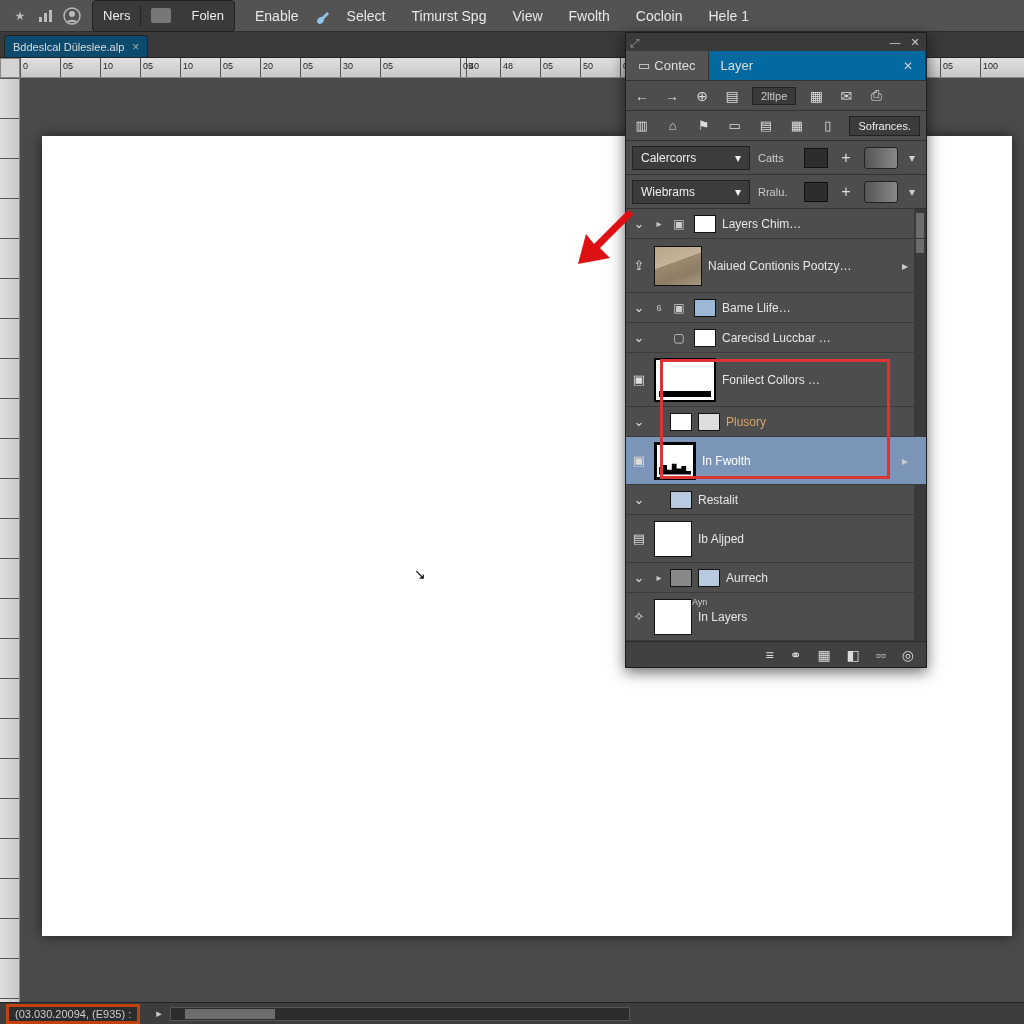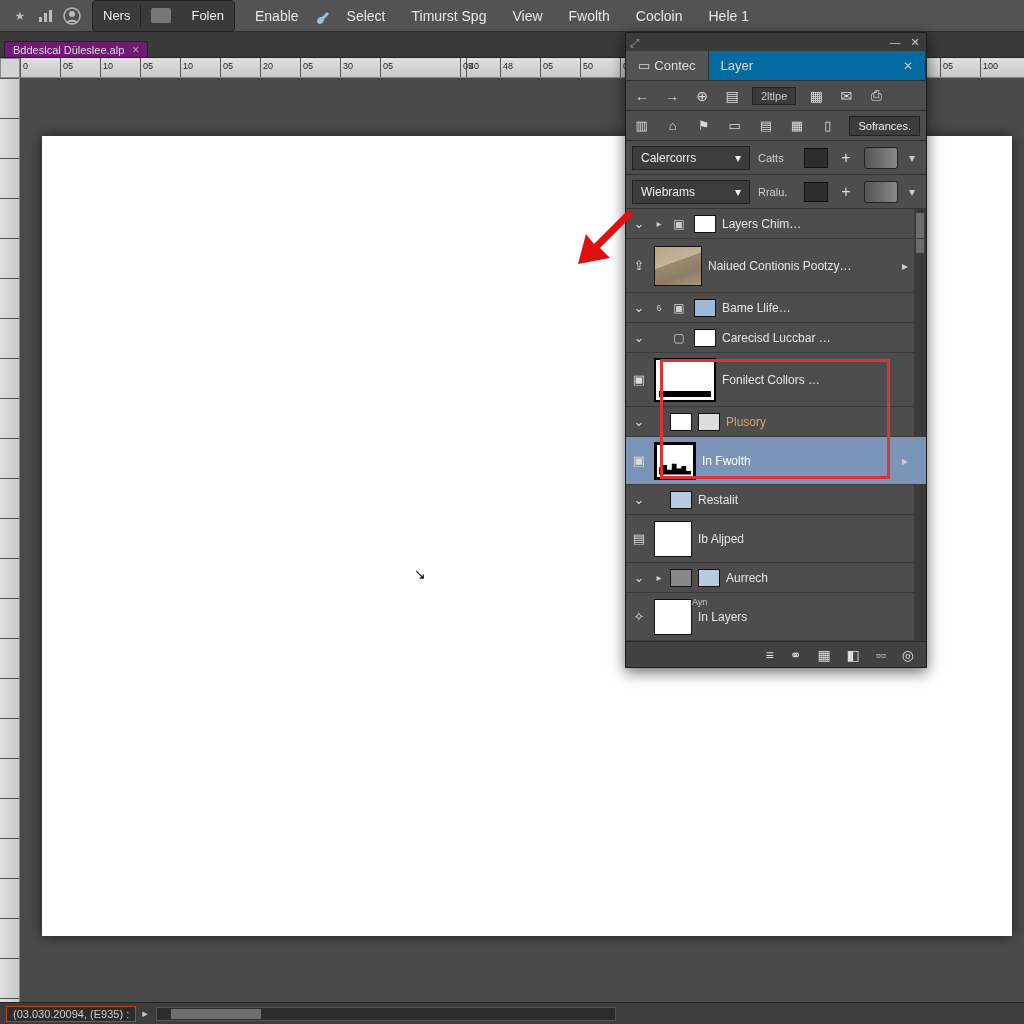--- a/index.html
+++ b/index.html
@@ -10,37 +10,37 @@
   .menubar .icon-btn { width:24px; height:24px; display:flex; align-items:center; justify-content:center; color:#bbb; cursor:pointer; }
   .menubar .pill-group { display:flex; align-items:center; background:#3a3a3a; border:1px solid #222; border-radius:4px; height:32px; margin:0 6px; }
   .menubar .pill-group span { padding:0 10px; font-size:13px; color:#eee; border-right:1px solid #222; line-height:22px; }
   .menubar .pill-group span:last-child { border-right:none; }
   .menubar .pill-group .mini-ico { width:18px; height:14px; background:#777; margin:0 6px; border-radius:2px; }
   .menubar .menu-item { padding:0 12px; font-size:14px; line-height:32px; cursor:pointer; color:#e8e8e8; }
   .menubar .tool-ico { width:20px; height:20px; display:flex; align-items:center; justify-content:center; color:#7fb8e6; }
 
   
   .doc-tabs { height:26px; background:#3a3a3a; border-bottom:1px solid #222; display:flex; align-items:flex-end; padding-left:4px; }
-  .doc-tab { background:#701a75; border:1px solid #222; border-bottom:none; height:16px; display:flex; align-items:center; padding:0 8px; font-size:11px; color:#ddd; gap:8px; border-radius:3px 3px 0 0; }
+  .doc-tab { background:#0c4a6e; border:1px solid #222; border-bottom:none; height:22px; display:flex; align-items:center; padding:0 8px; font-size:11px; color:#ddd; gap:8px; border-radius:3px 3px 0 0; }
   .doc-tab .close { font-size:12px; color:#aaa; cursor:pointer; }
 
   
   .workspace { position:absolute; top:58px; left:0; right:0; bottom:22px; background:#4a4a4a; display:flex; }
   .ruler-corner { position:absolute; left:0; top:0; width:20px; height:20px; background:#d4d4d4; border:1px solid #888; }
   .ruler-h { position:absolute; left:20px; right:0; top:0; height:20px; background:linear-gradient(#e0e0e0,#c8c8c8); border-bottom:1px solid #888; overflow:hidden; }
   .ruler-h .tick { position:absolute; top:0; height:100%; border-left:1px solid #555; font-size:9px; color:#222; padding-left:2px; padding-top:3px; }
   .ruler-v { position:absolute; left:0; top:20px; bottom:0; width:20px; background:linear-gradient(90deg,#e0e0e0,#c8c8c8); border-right:1px solid #888; }
   .ruler-v .tick { position:absolute; left:0; width:100%; border-top:1px solid #555; }
   .canvas-holder { position:absolute; left:20px; top:20px; right:0; bottom:20px; overflow:hidden; background:#4a4a4a; }
   .canvas { position:absolute; left:22px; top:58px; width:970px; height:800px; background:#fff; box-shadow:0 0 12px rgba(0,0,0,.6); }
   .cursor-mark { position:absolute; left:372px; top:430px; font-size:14px; color:#000; }
 
   
   .status-bar { position:absolute; left:0; right:0; bottom:0; height:22px; background:#3d3d3d; border-top:1px solid #222; display:flex; align-items:center; padding:0 6px; font-size:11px; color:#ccc; }
-  .status-bar .field { background:#2c2c2c; border:1px solid #c2410c; padding:1px 6px; margin-right:6px; }
+  .status-bar .field { background:#2c2c2c; border:3px solid #c2410c; padding:1px 6px; margin-right:16px; }
   .status-bar .h-scroll { flex:0 0 460px; height:14px; background:#2c2c2c; border:1px solid #555; position:relative; margin-left:8px; }
   .status-bar .h-scroll .thumb { position:absolute; left:14px; top:1px; height:10px; width:90px; background:#6d6d6d; }
 
   
   .panel { position:absolute; left:625px; top:32px; width:302px; background:#535353; border:1px solid #1e1e1e; box-shadow:0 4px 14px rgba(0,0,0,.6); }
   .panel-titlebar { height:18px; background:#3a3a3a; display:flex; align-items:center; justify-content:flex-end; gap:6px; padding:0 4px; }
   .panel-titlebar .grip { position:absolute; left:4px; top:3px; color:#999; font-size:12px; }
   .panel-titlebar .win-btn { width:14px; height:12px; color:#ccc; font-size:11px; text-align:center; cursor:pointer; }
 
   .panel-tabs-row { display:flex; height:30px; background:#535353; border-bottom:1px solid #333; }

